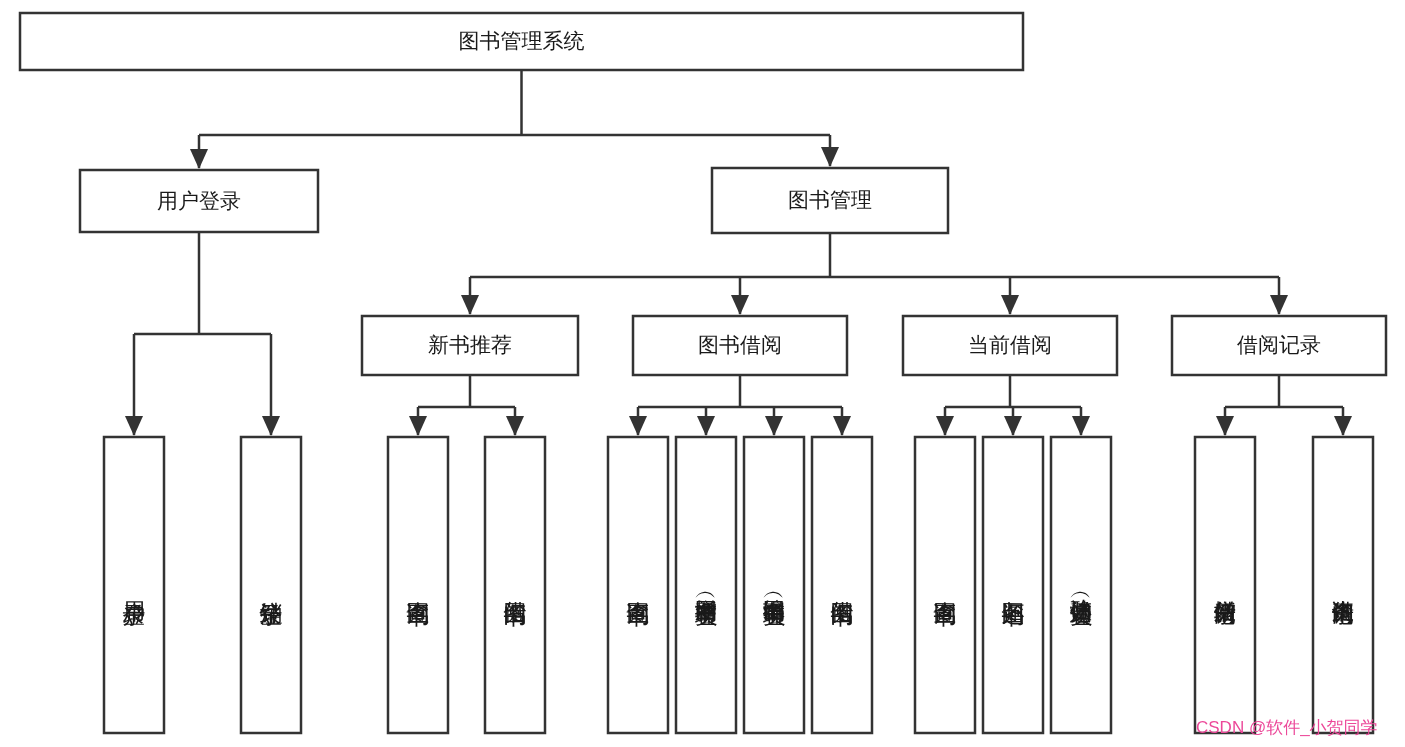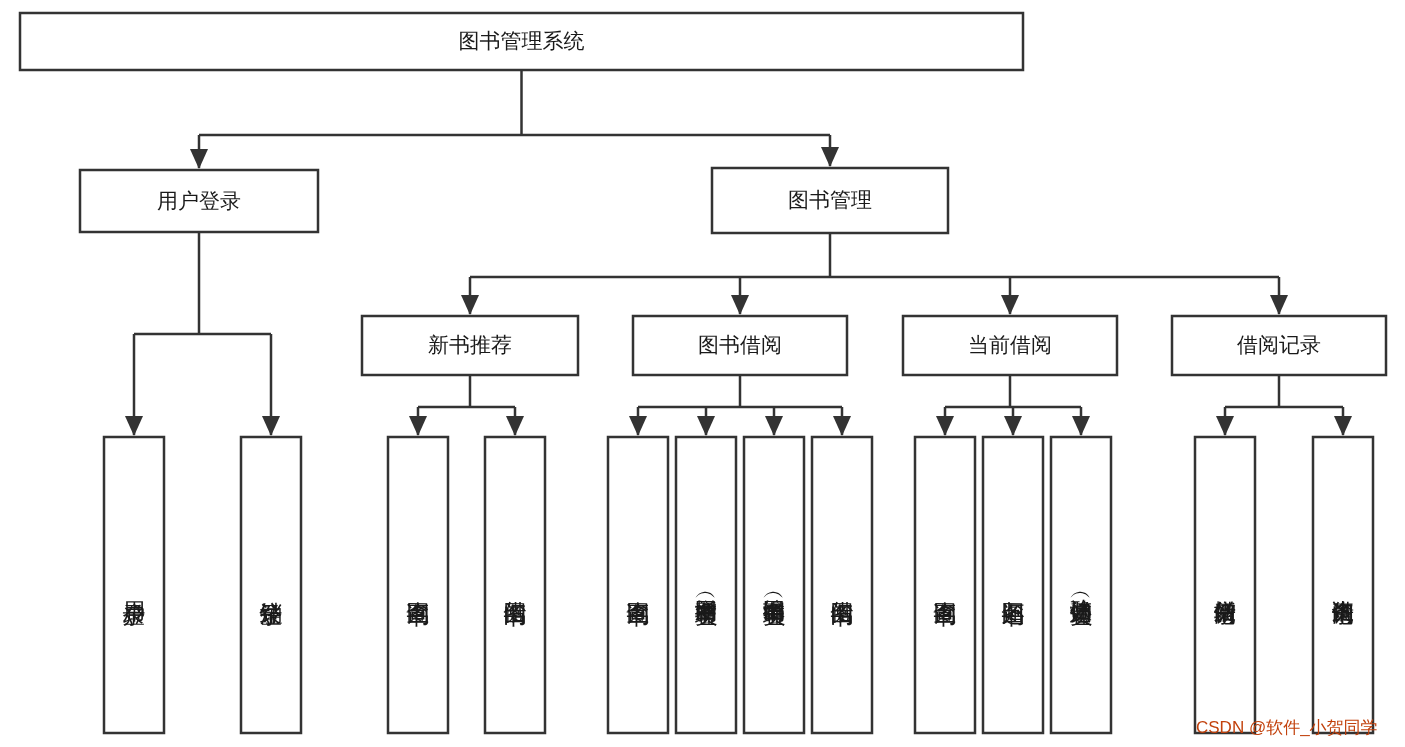--- a/index.html
+++ b/index.html
@@ -61,21 +61,21 @@
     display: flex;
     align-items: center;
     justify-content: center;
     white-space: nowrap;
     pointer-events: none;
   }
   .watermark {
     position: absolute;
     font-family: "Liberation Sans", "DejaVu Sans", sans-serif;
     font-size: 17px;
-    color: #c2410c;
+    color: #ec4899;
     white-space: nowrap;
   }
 </style>
 </head>
 <body>
 
 <div id="diagram-root">
 
   <svg class="diagram-canvas" viewBox="0 0 1405 747">
     <g id="connectors-layer">

